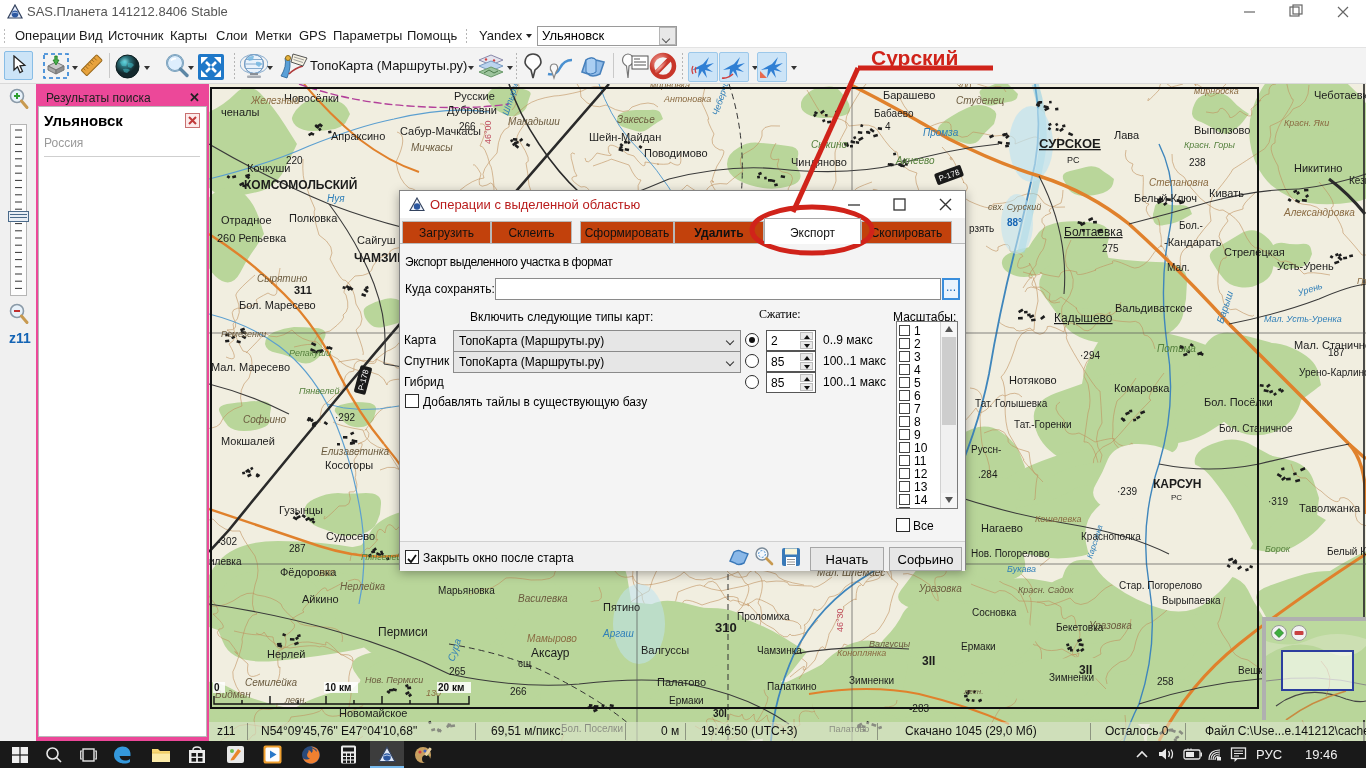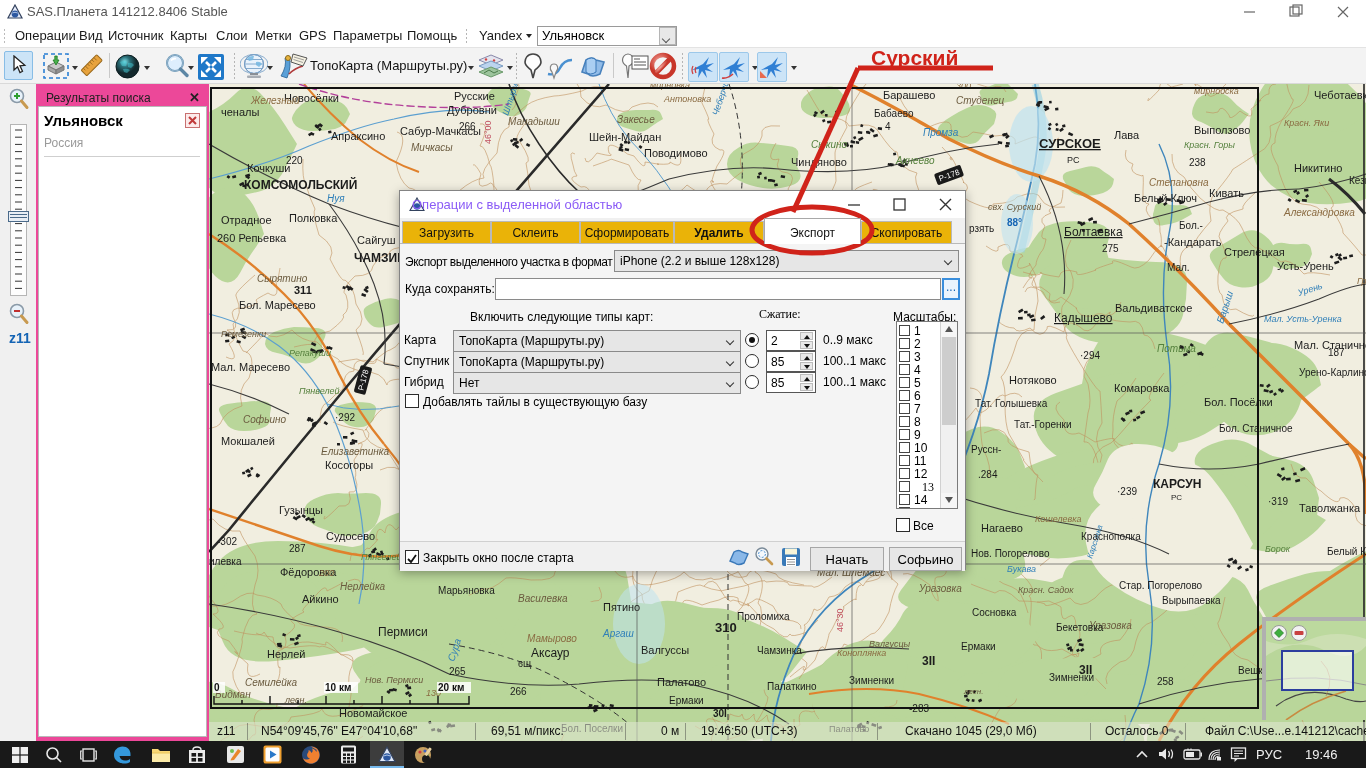--- a/index.html
+++ b/index.html
@@ -19,23 +19,23 @@
 .searchpanel{left:36px;top:84px;width:173px;height:657px;background:#ec4899;}
 .sr-head{position:absolute;left:10px;top:7px;font-size:12px;color:#222;}
 .sr-close{position:absolute;right:9px;top:6px;font-size:13px;color:#222;font-weight:bold;}
 .sr-body{position:absolute;left:2px;top:22px;width:169px;height:631px;background:#fff;border:1px solid #b9b9b9;}
 .map{left:209px;top:84px;width:1157px;height:657px;background:#f1eee0;overflow:hidden;}
 .statusbar{left:209px;top:722px;width:1157px;height:19px;background:rgba(225,232,213,0.55);font-size:12px;color:#111;}
 .statusbar span{position:absolute;top:2px;white-space:nowrap;}
 .ssep{position:absolute;top:1px;width:1px;height:17px;background:rgba(60,60,60,0.45);}
 .dialog{left:399px;top:190px;width:567px;height:380px;background:#f0f0f0;border:1px solid #848484;box-shadow:0 3px 10px rgba(0,0,0,0.35);}
 .dlg-title{position:absolute;left:0;top:0;width:100%;height:27px;background:#ffffff;}
-.dlg-title-text{position:absolute;left:12px;top:6px;font-size:13px;color:#8b5cf6;}
+.dlg-title-text{position:absolute;left:30px;top:6px;font-size:13px;color:#b91c1c;}
 .tabs{position:absolute;left:0;top:27px;width:100%;height:25px;background:#f0f0f0;}
-.tab{position:absolute;top:30px;height:22px;background:#eab308;border:1px solid #b9b9b9;border-bottom:none;font-size:12px;color:#111;text-align:center;padding-top:4px;}
+.tab{position:absolute;top:30px;height:22px;background:#c2410c;border:1px solid #b9b9b9;border-bottom:none;font-size:12px;color:#111;text-align:center;padding-top:4px;}
 .tab.active{top:27px;height:26px;background:#fff;z-index:5;padding-top:7px;border:1px solid #a8a8a8;border-bottom:none;}
 .dlg-content{position:absolute;left:0;top:52px;width:100%;height:298px;background:#f4f4f4;border-top:1px solid #b9b9b9;}
 .dlg-bottom{position:absolute;left:0;top:350px;width:100%;height:30px;background:#f0f0f0;border-top:1px solid #d0d0d0;}
 .lbl{position:absolute;font-size:12px;color:#000;white-space:nowrap;}
 .combo{position:absolute;height:22px;background:#e6e6e6;border:1px solid #8a8a8a;font-size:12px;color:#000;padding:3px 0 0 5px;white-space:nowrap;overflow:hidden;}
 .combo .cv{position:absolute;right:7px;top:7px;width:6px;height:6px;border-right:1.4px solid #333;border-bottom:1.4px solid #333;transform:rotate(45deg);}
 .tfield{position:absolute;height:22px;background:#fff;border:1px solid #8a8a8a;}
 .radio{position:absolute;width:14px;height:14px;border:1px solid #2b2b2b;border-radius:50%;background:#fff;}
 .radio.on:after{content:"";position:absolute;left:3px;top:3px;width:6px;height:6px;background:#111;border-radius:50%;}
 .spin{position:absolute;width:50px;height:21px;background:#fff;border:1px solid #555;font-size:12px;padding:3px 0 0 4px;}
@@ -1062,28 +1062,27 @@
       <circle cx="8" cy="9.5" r="3.2" fill="#2c57a0"></circle>
     </svg>
     <div class="dlg-title-text">Операции с выделенной областью</div>
     <svg class="abs" style="left:440px;top:0" width="127" height="27" viewBox="0 0 127 27">
       <line x1="8" y1="14" x2="20" y2="14" stroke="#333" stroke-width="1.3"></line>
       <rect x="54" y="8" width="11" height="11" fill="none" stroke="#333" stroke-width="1.3"></rect>
       <path d="M100 8 L111 19 M111 8 L100 19" stroke="#333" stroke-width="1.4"></path>
     </svg>
     <div class="tabs"></div>
     <div class="tab" style="left:2px;width:89px;">Загрузить</div>
-    <div class="tab" style="left:91px;width:89px;">Склеить</div>
+    <div class="tab" style="left:91px;width:81px;">Склеить</div>
     <div class="tab" style="left:180px;width:94px;">Сформировать</div>
     <div class="tab" style="left:274px;width:90px;font-weight:bold;">Удалить</div>
     <div class="tab" style="left:461px;width:91px;">Скопировать</div>
     <div class="tab active" style="left:364px;width:97px;">Экспорт</div>
     <div class="dlg-content"></div>
     <div class="lbl" style="left:5px;top:64px;letter-spacing:-0.45px;">Экспорт выделенного участка в формат</div>
-    <div class="combo" style="left:214px;top:59px;width:345px;">iPhone (2.2 и выше 128x128)<div class="cv"></div></div>
     <div class="lbl" style="left:5px;top:91px;">Куда сохранять:</div>
     <div class="tfield" style="left:95px;top:87px;width:446px;"></div>
     <div class="abs" style="left:542px;top:87px;width:18px;height:22px;background:#eaf4fd;border:2px solid #3a8edc;font-size:12px;color:#1464b4;text-align:center;">...</div>
     <div class="lbl" style="left:46px;top:119px;margin-left:24px;">Включить следующие типы карт:</div>
     <div class="lbl" style="left:359px;top:116px;font-family:Liberation Serif, serif;">Сжатие:</div>
     <div class="lbl" style="left:493px;top:119px;">Масштабы:</div>
     <div class="lbl" style="left:4px;top:142px;">Карта</div>
     <div class="combo" style="left:53px;top:139px;width:288px;">ТопоКарта (Маршруты.ру)<div class="cv"></div></div>
     <div class="radio on" style="left:345px;top:142px;"></div>
     <div class="spin" style="left:366px;top:139px;">2<div class="spinbtns">
@@ -1093,21 +1092,20 @@
     <div class="lbl" style="left:423px;top:142px;">0..9 макс</div>
     <div class="lbl" style="left:4px;top:163px;">Спутник</div>
     <div class="combo" style="left:53px;top:160px;width:288px;">ТопоКарта (Маршруты.ру)<div class="cv"></div></div>
     <div class="radio" style="left:345px;top:163px;"></div>
     <div class="spin" style="left:366px;top:160px;">85<div class="spinbtns">
         <div class="sb up"></div>
         <div class="sb dn"></div>
       </div></div>
     <div class="lbl" style="left:423px;top:163px;">100..1 макс</div>
     <div class="lbl" style="left:4px;top:184px;">Гибрид</div>
-    <div class="combo" style="left:53px;top:181px;width:288px;">Нет<div class="cv"></div></div>
     <div class="radio" style="left:345px;top:184px;"></div>
     <div class="spin" style="left:366px;top:181px;">85<div class="spinbtns">
         <div class="sb up"></div>
         <div class="sb dn"></div>
       </div></div>
     <div class="lbl" style="left:423px;top:184px;">100..1 макс</div>
     <div class="cb" style="left:5px;top:203px;"></div>
     <div class="lbl" style="left:23px;top:204px;">Добавлять тайлы в существующую базу</div>
     <div class="listbox">
       <div class="lb-cb" style="top:3px;"></div>
@@ -1128,21 +1126,21 @@
       <div class="lb-item" style="left:17px;top:93px;">8</div>
       <div class="lb-cb" style="top:107px;"></div>
       <div class="lb-item" style="left:17px;top:106px;">9</div>
       <div class="lb-cb" style="top:120px;"></div>
       <div class="lb-item" style="left:17px;top:119px;">10</div>
       <div class="lb-cb" style="top:133px;"></div>
       <div class="lb-item" style="left:17px;top:132px;">11</div>
       <div class="lb-cb" style="top:146px;"></div>
       <div class="lb-item" style="left:17px;top:145px;">12</div>
       <div class="lb-cb" style="top:159px;"></div>
-      <div class="lb-item" style="left:25px;top:158px;font-family:Liberation Serif, serif;">13</div>
+      <div class="lb-item" style="left:17px;top:158px;">13</div>
       <div class="lb-cb" style="top:172px;"></div>
       <div class="lb-item" style="left:17px;top:171px;">14</div>
       <div class="lb-cb" style="top:185px;"></div>
       <div class="lb-item" style="left:17px;top:184px;">15</div>
       <div class="scroll">
         <div style="position:absolute;top:0;left:0;width:16px;height:15px;background:#f6f6f6;"><svg width="16" height="15">
             <path d="M8 4 L12 10 L4 10 Z" fill="#555"></path>
           </svg></div>
         <div style="position:absolute;top:15px;left:1px;width:14px;height:88px;background:#cdcdcd;"></div>
         <div style="position:absolute;bottom:0;left:0;width:16px;height:15px;background:#f6f6f6;"><svg width="16" height="15">

